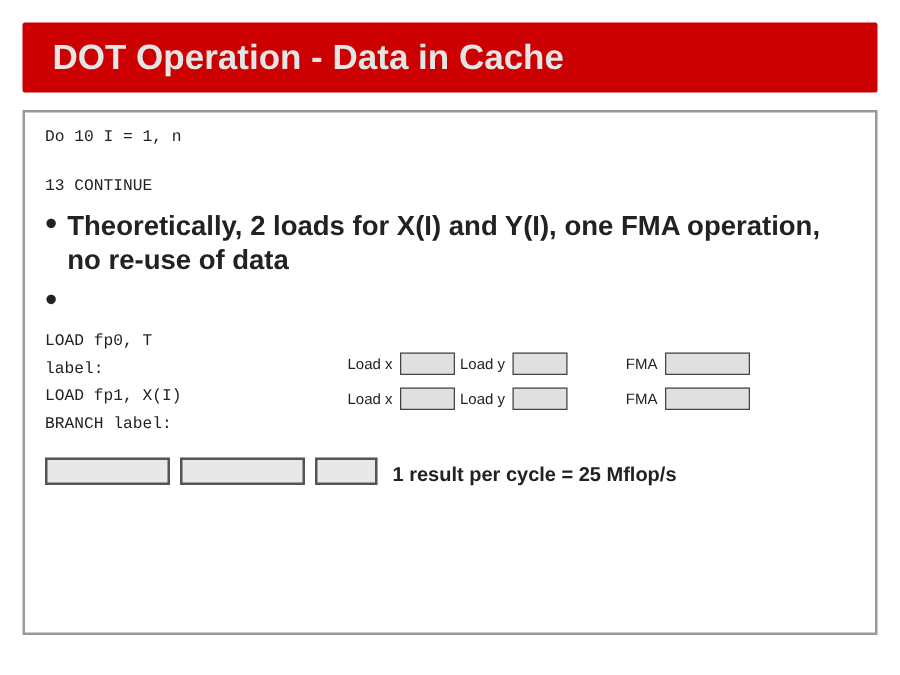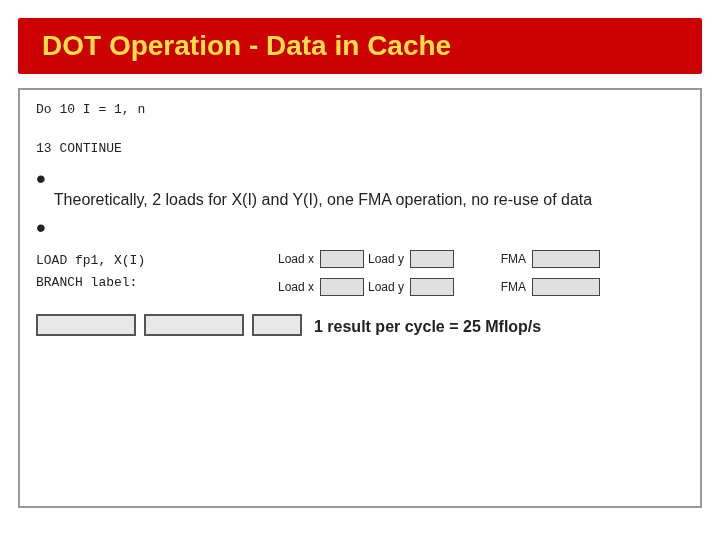--- a/index.html
+++ b/index.html
@@ -12,21 +12,21 @@
     }
     .slide {
       width: 720px;
       height: 540px;
       background: #fff;
       position: relative;
       padding: 0;
     }
     .title-bar {
       background: #cc0000;
-      color: #fde047;
+      color: #e5e5e5;
       font-size: 28px;
       font-weight: bold;
       padding: 12px 40px 12px 24px;
       margin: 18px 18px 0 18px;
       border-radius: 2px;
     }
     .content-box {
       border: 2px solid #999;
       margin: 14px 18px 10px 18px;
       padding: 10px 16px 24px 16px;
@@ -49,45 +49,44 @@
       margin-bottom: 6px;
     }
     .bullet-dot {
       font-size: 28px;
       color: #222;
       margin-right: 8px;
       margin-top: -2px;
       line-height: 1;
     }
     .bullet-text {
-      font-size: 16px;
-      font-weight: normal;
+      font-size: 22px;
+      font-weight: bold;
       color: #222;
       line-height: 1.25;
-      margin-top: 23px;
     }
     .asm-section {
       display: flex;
       flex-direction: row;
       margin-top: 8px;
       gap: 30px;
     }
     .asm-code {
       font-family: 'Courier New', Courier, monospace;
       font-size: 13px;
       color: #222;
       line-height: 1.7;
       min-width: 210px;
     }
     .pipeline-area {
       display: flex;
       flex-direction: column;
-      justify-content: flex-end;
+      justify-content: flex-start;
       gap: 8px;
-      margin-top: 0;
+      margin-top: 20px;
     }
     .pipeline-row {
       display: flex;
       flex-direction: row;
       gap: 2px;
       align-items: center;
     }
     .pipe-label {
       font-size: 12px;
       color: #222;
@@ -159,20 +158,22 @@
         <span class="bullet-dot">•</span>
         <span class="bullet-text">Theoretically, 2 loads for X(I) and Y(I), one FMA operation, no re-use of data</span>
       </div>
       <div class="bullet">
         <span class="bullet-dot">•</span>
       </div>
     </div>
 
     <div class="asm-section">
       <div class="asm-code">
+        <div>LOAD   fp0, T</div>
+        <div>label:</div>
         <div>LOAD   fp1, X(I)</div>
         <div>BRANCH label:</div>
       </div>
 
       <div class="pipeline-area">
 
         <div class="pipeline-row">
           <span class="pipe-label">Load x</span>
           <span class="pipe-box"></span>
           <span class="pipe-label">Load y</span>
@@ -187,21 +188,21 @@
           <span class="pipe-box"></span>
           <span class="pipe-label">Load y</span>
           <span class="pipe-box"></span>
           <span style="display:inline-block;width:30px;"></span>
           <span class="pipe-label">FMA</span>
           <span class="pipe-box fma"></span>
         </div>
       </div>
     </div>
 
-    <div style="display:flex; flex-direction:row; align-items:flex-end; margin-top:12px; gap:12px;">
+    <div style="display:flex; flex-direction:row; align-items:flex-start; margin-top:12px; gap:12px;">
       <div class="bottom-boxes">
         <div class="bottom-box"></div>
         <div class="bottom-box"></div>
         <div class="bottom-box-small"></div>
       </div>
       <div class="result-line">1 result per cycle = 25 Mflop/s</div>
     </div>
   </div>
 </div>
 

